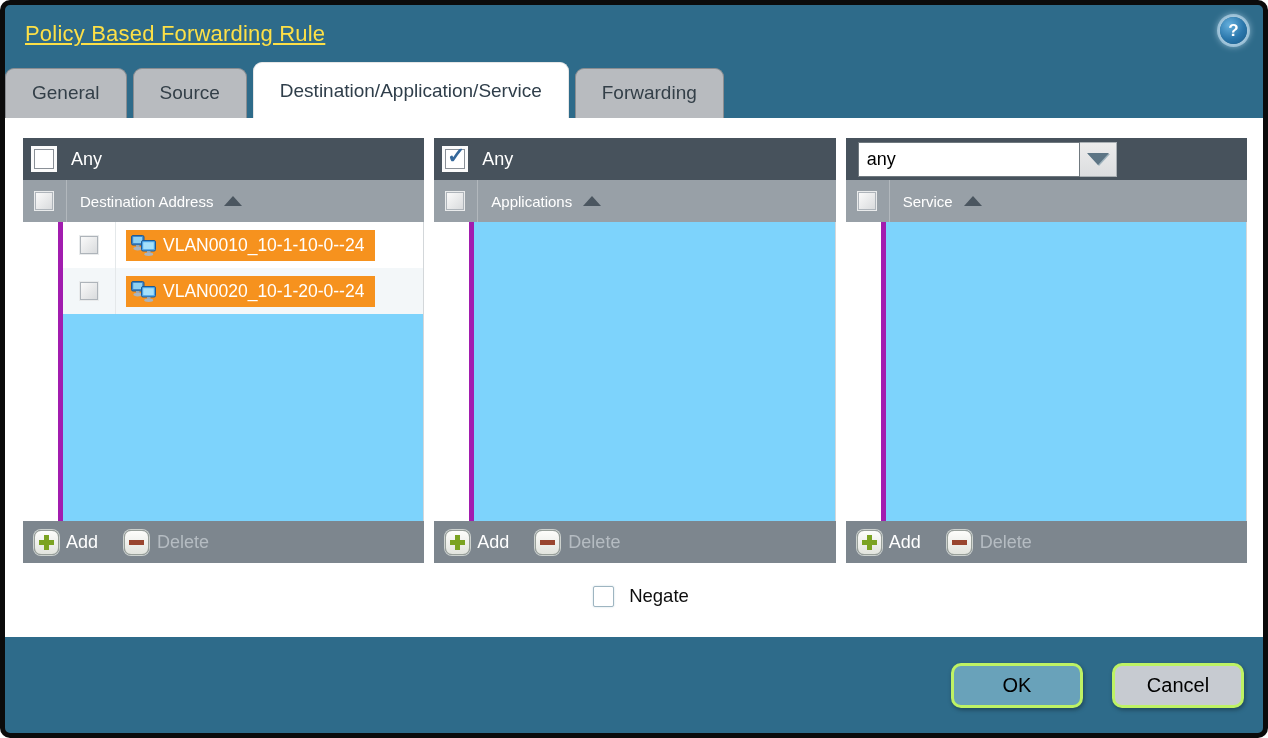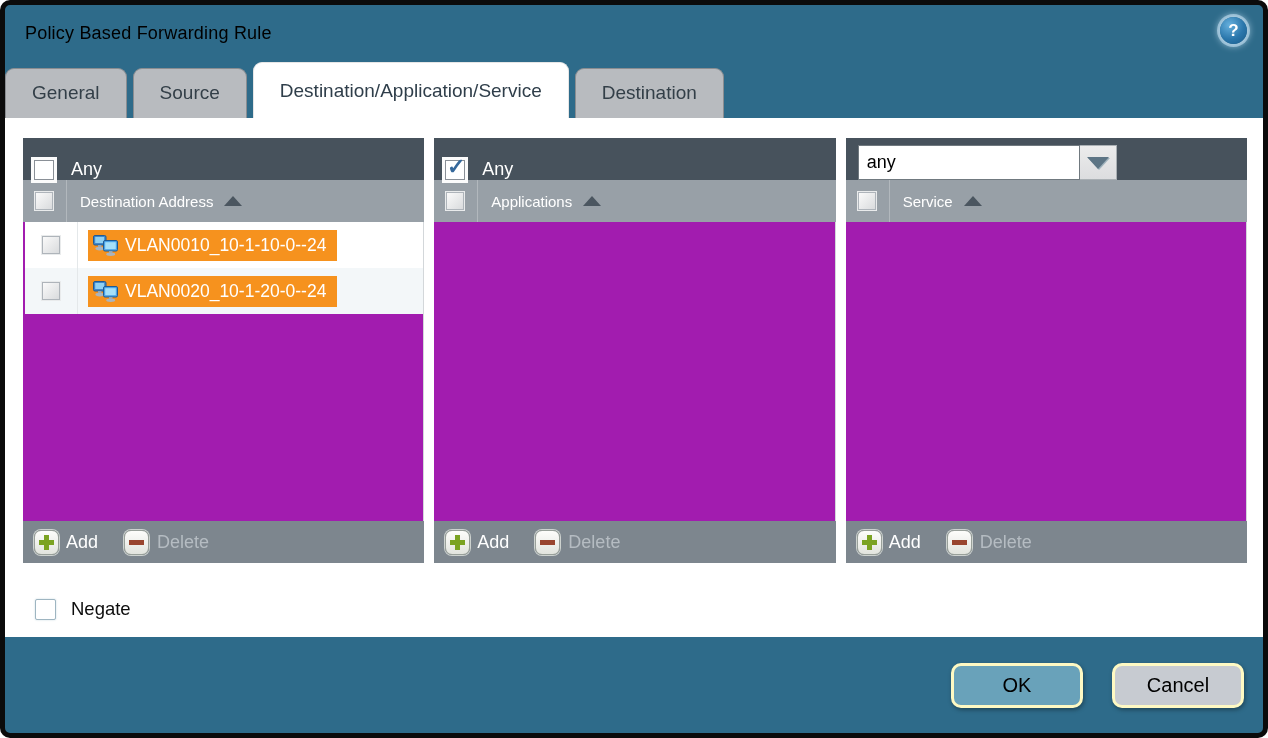--- a/index.html
+++ b/index.html
@@ -13,21 +13,21 @@
     border-radius:10px;
     overflow:hidden;
   }
 
   
   .titlebar {
     height:57px;
     display:flex; align-items:center; justify-content:space-between;
     padding:0 16px 0 20px;
   }
-  .title { color:#000000; font-size:18px; font-weight:400; letter-spacing:0.2px; }
+  .title { color:#fde047; font-size:22px; font-weight:400; letter-spacing:0.2px;text-decoration:underline; }
   .help-icon {
     width:27px; height:27px; border-radius:50%;
     background:radial-gradient(circle at 35% 30%, #66b0dd 0%, #2a76ab 55%, #175988 100%);
     box-shadow:0 0 0 3px rgba(200,228,246,0.55), 0 0 7px 2px rgba(205,232,250,0.75);
     color:#fff; font-size:17px; font-weight:bold;
     display:flex; align-items:center; justify-content:center;
     cursor:pointer; margin-top:-6px;
   }
 
   
@@ -47,21 +47,21 @@
     color:#2f3e4a;
   }
 
   
   .content { background:#ffffff; height:519px; padding:20px 16px 0 18px; }
   .columns { display:flex; gap:10px; }
   .panel { flex:1; height:425px; display:flex; flex-direction:column; }
 
   .any-bar {
     height:42px; background:#47525c;
-    display:flex; align-items:flex-end; padding-left:11px;
+    display:flex; align-items:center; padding-left:11px;
     flex:none;
   }
   .any-label { color:#ffffff; font-size:18px; margin-left:17px; }
 
   .cb {
     background:#ffffff; border:1px solid #8a9097;
     display:inline-flex; align-items:center; justify-content:center;
     cursor:pointer; position:relative; flex:none;
   }
   .cb-any { width:20px; height:20px; box-shadow:0 0 0 3px #fbfbfb; }
@@ -88,23 +88,24 @@
   .vsep { width:1px; height:42px; background:#b2b8bd; margin-left:13px; }
   .col-header-label { color:#ffffff; font-size:15px; margin-left:13px; }
   .sort-asc-icon {
     width:0; height:0; margin-left:11px;
     border-left:9px solid transparent; border-right:9px solid transparent;
     border-bottom:10px solid #4b5660;
     cursor:pointer;
   }
 
   .rows {
-    flex:1; background:#a21caf;
-    border-left:2px solid #a21caf; border-right:1px solid #d3d7da;
+    flex:1; background:#7dd3fc;
+    border-left:5px solid #a21caf; border-right:1px solid #d3d7da;
     overflow:hidden;
+    margin-left:35px;
   }
   .row { height:46px; display:flex; align-items:center; background:#ffffff; cursor:pointer; }
   .row.alt { background:#f3f7f9; }
   .cb-cell { width:53px; display:flex; justify-content:center; align-self:stretch; align-items:center; border-right:1px solid #e4e8ea; flex:none; }
   .chip {
     display:flex; align-items:center;
     background:#f6921e; color:#ffffff;
     height:31px; margin-left:10px; padding:0 11px 0 5px;
     font-size:17.5px; white-space:nowrap;
   }
@@ -149,32 +150,32 @@
     display:flex; align-items:center; justify-content:center;
   }
   .chevron-down-icon {
     width:0; height:0;
     border-left:11px solid transparent; border-right:11px solid transparent;
     border-top:12px solid #5d7585;
     filter:drop-shadow(1px 1px 0 #9fb2bc);
   }
 
   
-  .negate-row { margin-top:35px; display:flex; align-items:center; padding-left:12px; }
+  .negate-row { margin-top:22px; display:flex; align-items:center; padding-left:12px;justify-content:center; }
   .negate-label { font-size:18.5px; color:#0d0d0d; margin-left:15px; }
 
   
   .bottombar {
     height:96px;
     display:flex; align-items:center; justify-content:flex-end;
     padding-right:19px; gap:13px;
   }
   .dlg-btn {
     width:132px; height:45px;
-    border:3px solid #fef9c3; border-radius:10px;
+    border:3px solid #bef264; border-radius:10px;
     font-size:20px; color:#000;
     display:flex; align-items:center; justify-content:center;
     cursor:pointer; box-shadow:1px 2px 4px rgba(0,0,0,0.35);
     font-family:"Liberation Sans", sans-serif;
   }
   .dlg-btn.ok { background:#69a2ba; }
   .dlg-btn.cancel { background:#c7cbd1;margin-left:16px; }
 </style>
 </head>
 <body>
@@ -186,21 +187,21 @@
       <div class="title">Policy Based Forwarding Rule</div>
       <div class="help-icon">
         <span>?</span>
       </div>
     </div>
 
     <div class="tabbar">
       <div class="tab">General</div>
       <div class="tab">Source</div>
       <div class="tab active">Destination/Application/Service</div>
-      <div class="tab">Destination</div>
+      <div class="tab">Forwarding</div>
     </div>
 
     <div class="content">
       <div class="columns">
 
         <div class="panel">
           <div class="any-bar">
             <span class="cb cb-any">
               
             </span>

